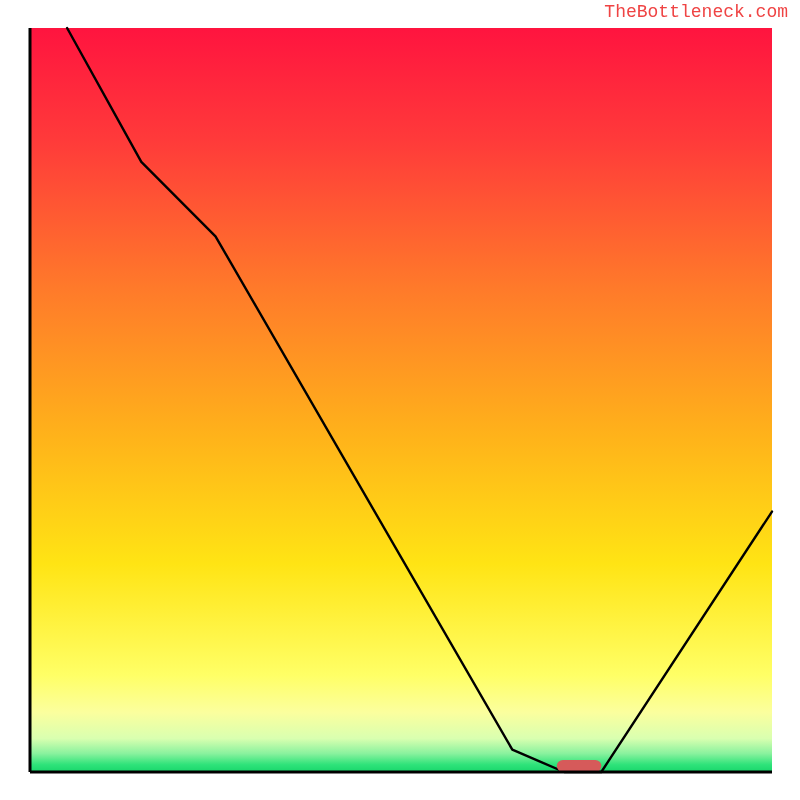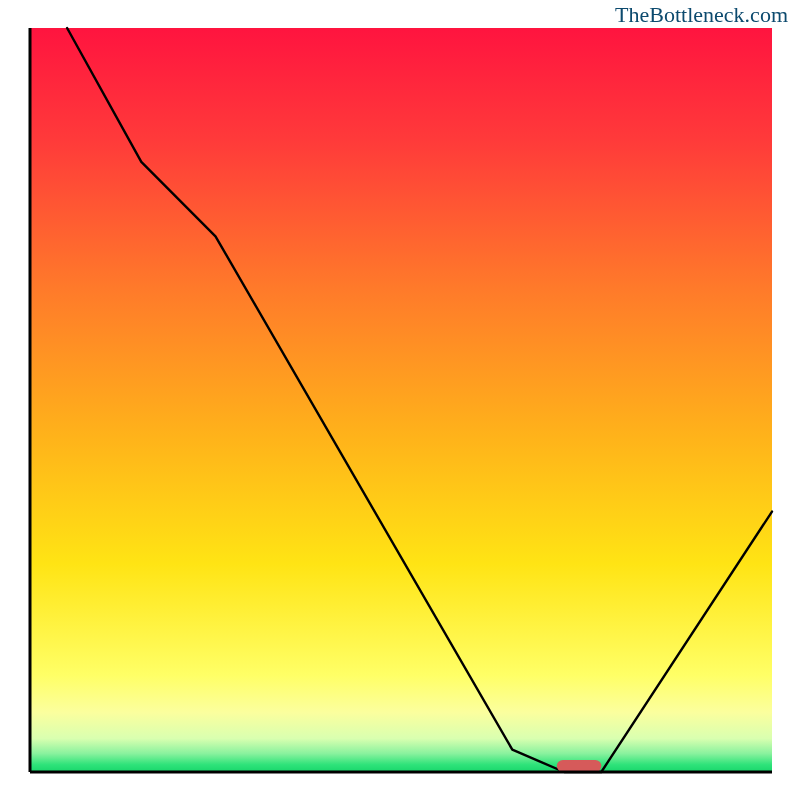--- a/index.html
+++ b/index.html
@@ -11,24 +11,24 @@
   }
   .container {
     position: relative;
     width: 800px;
     height: 800px;
   }
   .watermark {
     position: absolute;
     top: 2px;
     right: 12px;
-    font-family: Liberation Serif, serif;
-    font-size: 22px;
+    font-family: Liberation Mono, monospace;
+    font-size: 18px;
     font-weight: 400;
-    color: #0c4a6e;
+    color: #ef4444;
     user-select: none;
   }
   svg {
     display: block;
   }
 </style>
 </head>
 <body>
 
 <div class="container">

